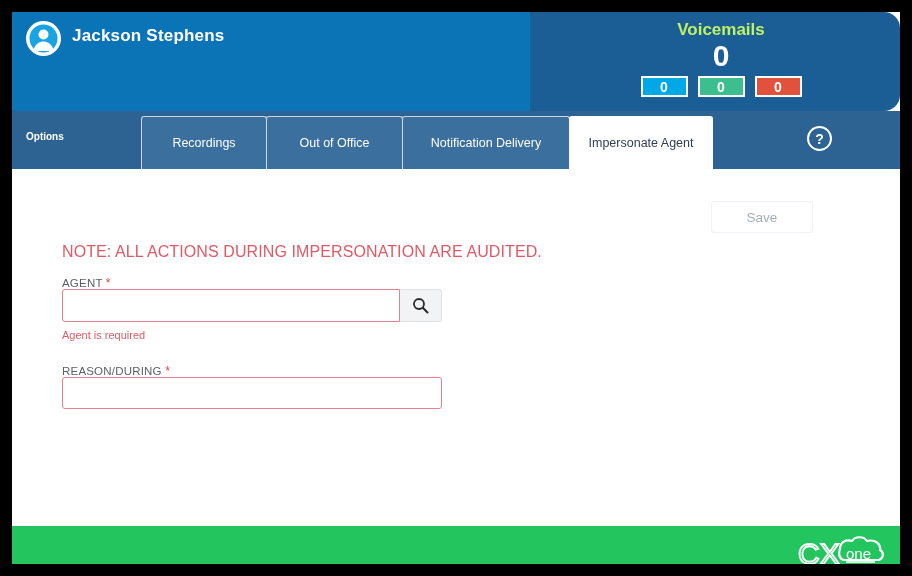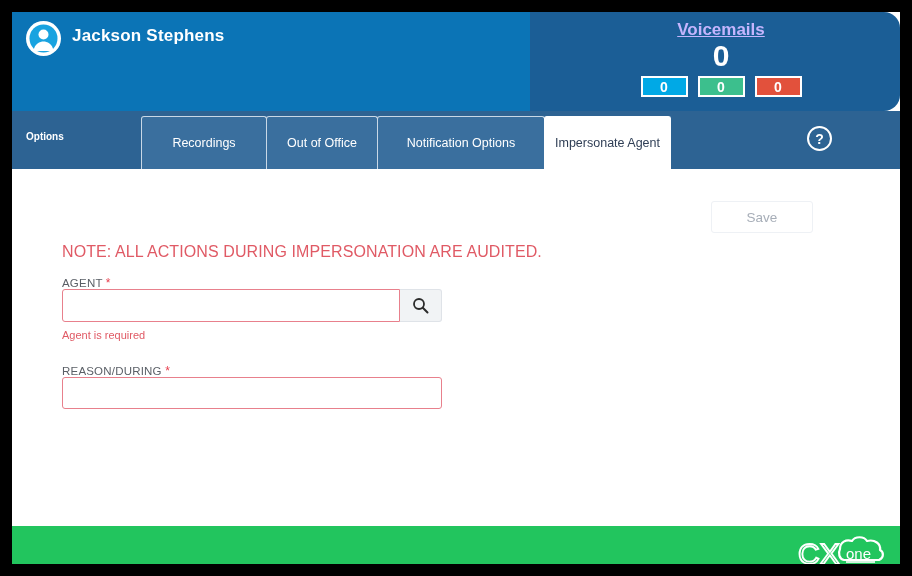--- a/index.html
+++ b/index.html
@@ -66,24 +66,23 @@
   #vm-block {
     position: absolute;
     right: 0;
     top: 0;
     width: 358px;
     height: 99px;
     text-align: center;
   }
   #vm-title {
     margin-top: 8px;
-    color: #c4b5fd;
+    color: #bef264;
     font-size: 17px;
     font-weight: bold;
-    text-decoration: underline;
   }
   #vm-count {
     color: #ffffff;
     font-size: 30px;
     font-weight: bold;
     line-height: 30px;
     margin-top: 1px;
   }
   #vm-badges {
     margin-top: 5px;
@@ -299,23 +298,23 @@
       </div>
     </div>
 
   </div>
 
   <div id="tabbar">
     <div id="options-label">Options</div>
 
     <div id="tabs">
       <div class="tab" style="width:126px">Recordings</div>
-      <div class="tab" style="width:112px">Out of Office</div>
-      <div class="tab" style="width:168px">Notification Options</div>
-      <div class="tab active" style="width:127px">Impersonate Agent</div>
+      <div class="tab" style="width:137px">Out of Office</div>
+      <div class="tab" style="width:168px">Notification Delivery</div>
+      <div class="tab active" style="width:144px">Impersonate Agent</div>
     </div>
 
     <div id="help-icon">
       <svg width="27" height="27" viewBox="0 0 27 27" aria-hidden="true">
         <circle cx="13.5" cy="13.5" r="11.5" fill="none" stroke="#ffffff" stroke-width="2"></circle>
         <text x="13.5" y="19" text-anchor="middle" font-family="Liberation Sans, sans-serif" font-size="14" font-weight="bold" fill="#ffffff">?</text>
       </svg>
     </div>
   </div>
 

